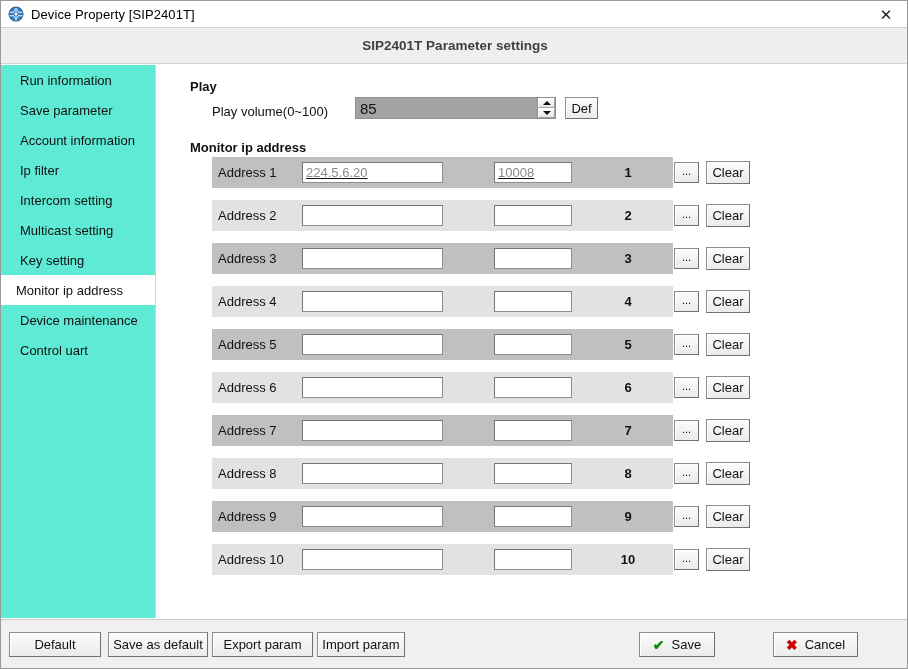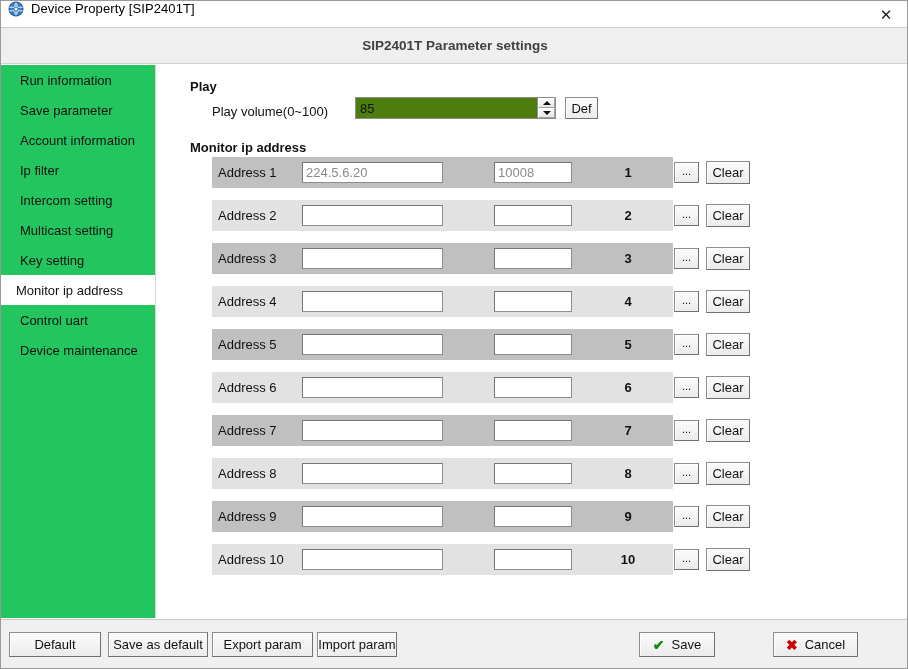--- a/index.html
+++ b/index.html
@@ -23,20 +23,21 @@
 
   
   .titlebar {
     position: absolute;
     left: 0; top: 0;
     width: 908px; height: 27px;
     background: #ffffff;
     border-bottom: 1px solid #cfcfcf;
     box-sizing: border-box;
     display: flex;
+    align-items: center;
   }
   .title-icon {
     width: 16px; height: 16px;
     margin-left: 7px; margin-right: 7px;
     flex: none;
   }
   .title-text {
     font-size: 13px;
     color: #000000;
     letter-spacing: 0.1px;
@@ -69,21 +70,21 @@
     font-size: 13.5px;
     font-weight: bold;
     color: #404040;
   }
 
   
   .sidebar {
     position: absolute;
     left: 0; top: 64px;
     width: 155px; height: 553px;
-    background: #22c55e;
+    background: #5eead4;
     border-right: 1px solid #d5d5d5;
     box-sizing: border-box;
   }
   .side-item {
     height: 30px;
     display: flex;
     align-items: center;
     padding-left: 19px;
     font-size: 13px;
     color: #111111;
@@ -120,26 +121,26 @@
     position: absolute;
     left: 198px; top: 32px;
     width: 201px; height: 22px;
     border: 1px solid #8d8d8d;
     background: #ffffff;
     box-sizing: border-box;
     display: flex;
   }
   .spin-val {
     flex: 1;
-    font-size: 13px;
+    font-size: 15px;
     color: #111;
     padding-left: 4px;
     display: flex;
     align-items: center;
-    background: #4d7c0f;
+    background: #a3a3a3;
   }
   .spin-btns {
     width: 17px;
     border-left: 1px solid #8d8d8d;
     display: flex;
     flex-direction: column;
     background: #f0f0f0;
   }
   .spin-btn {
     flex: 1;
@@ -224,20 +225,21 @@
     border: 1px solid #8d8d8d;
     border-top-color: #767676;
     border-left-color: #767676;
     background: #ffffff;
     box-sizing: border-box;
     font-size: 13px;
     display: flex;
     align-items: center;
     padding-left: 3px;
     color: #111111;
+    text-decoration: underline;
   }
   .tinput.ip   { left: 145px; top: 11px; width: 141px; }
   .tinput.port { left: 337px; top: 11px; width:  78px; }
   .tinput .ghost { color: #8a8a8a; }
   .prio {
     position: absolute;
     left: 455px; top: 14px;
     width: 32px;
     text-align: center;
     font-size: 13px;
@@ -267,21 +269,21 @@
     box-sizing: border-box;
   }
   .fbtn {
     position: absolute;
     top: 12px;
     height: 25px;
   }
   .fbtn.b0 { left:   8px; width: 92px; }
   .fbtn.b1 { left: 107px; width: 100px; }
   .fbtn.b2 { left: 211px; width: 101px; }
-  .fbtn.b3 { left: 316px; width: 80px; }
+  .fbtn.b3 { left: 316px; width: 88px; }
   .fbtn.save   { left: 638px; width: 76px; }
   .fbtn.cancel { left: 772px; width: 85px; }
   .fbtn .glyph {
     margin-right: 7px;
     display: inline-flex;
     align-items: center;
     font-size: 14px;
     font-weight: bold;
   }
   .glyph.check { color: #118a11; }
@@ -326,24 +328,24 @@
       <div class="side-item">
         <span>Multicast setting</span>
       </div>
       <div class="side-item">
         <span>Key setting</span>
       </div>
       <div class="side-item selected">
         <span>Monitor ip address</span>
       </div>
       <div class="side-item">
+        <span>Device maintenance</span>
+      </div>
+      <div class="side-item">
         <span>Control uart</span>
-      </div>
-      <div class="side-item">
-        <span>Device maintenance</span>
       </div>
     </div>
 
   <div class="content">
 
     <div class="group-label" style="left:33px; top:14px;">Play</div>
 
     <div class="play-label">Play volume(0~100)</div>
 
     <div class="spin-wrap">

